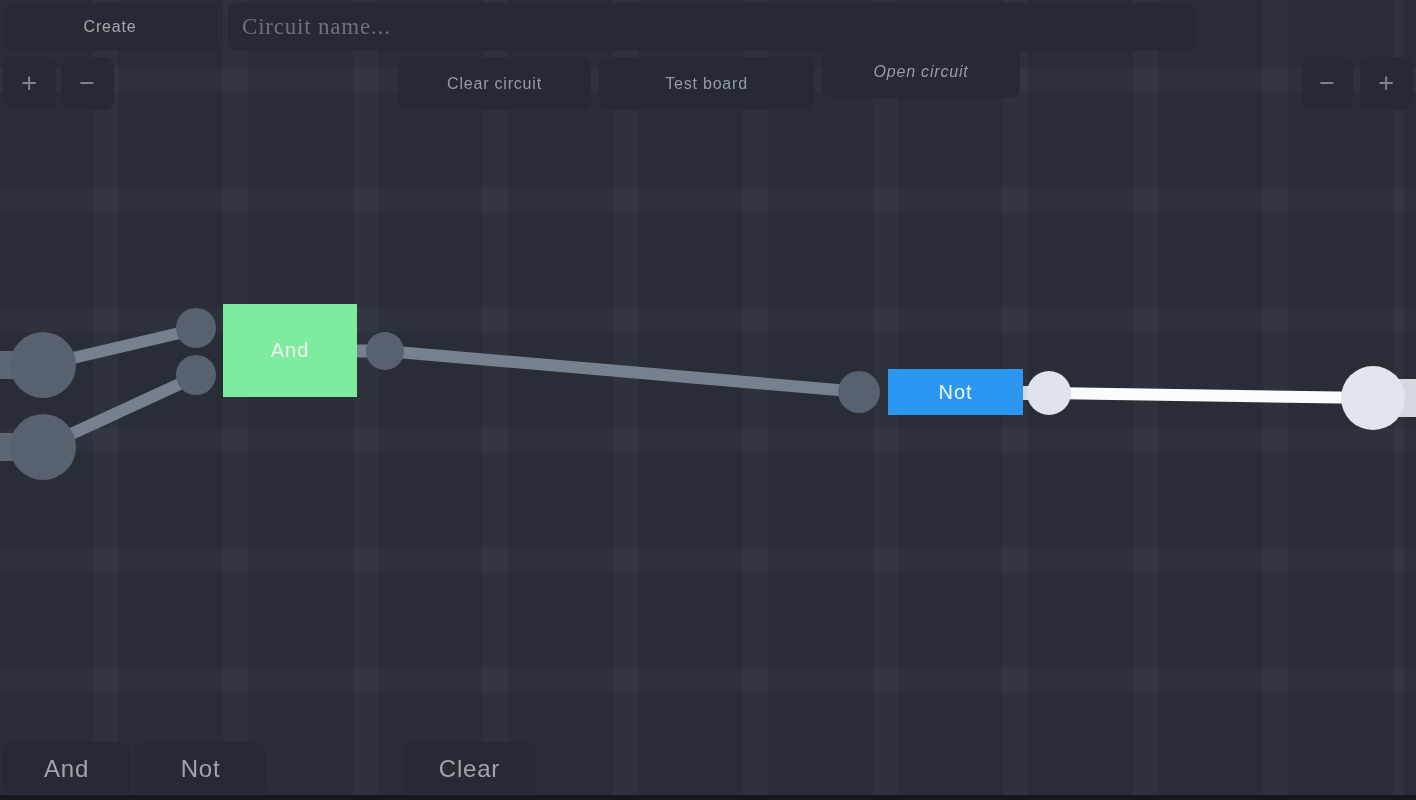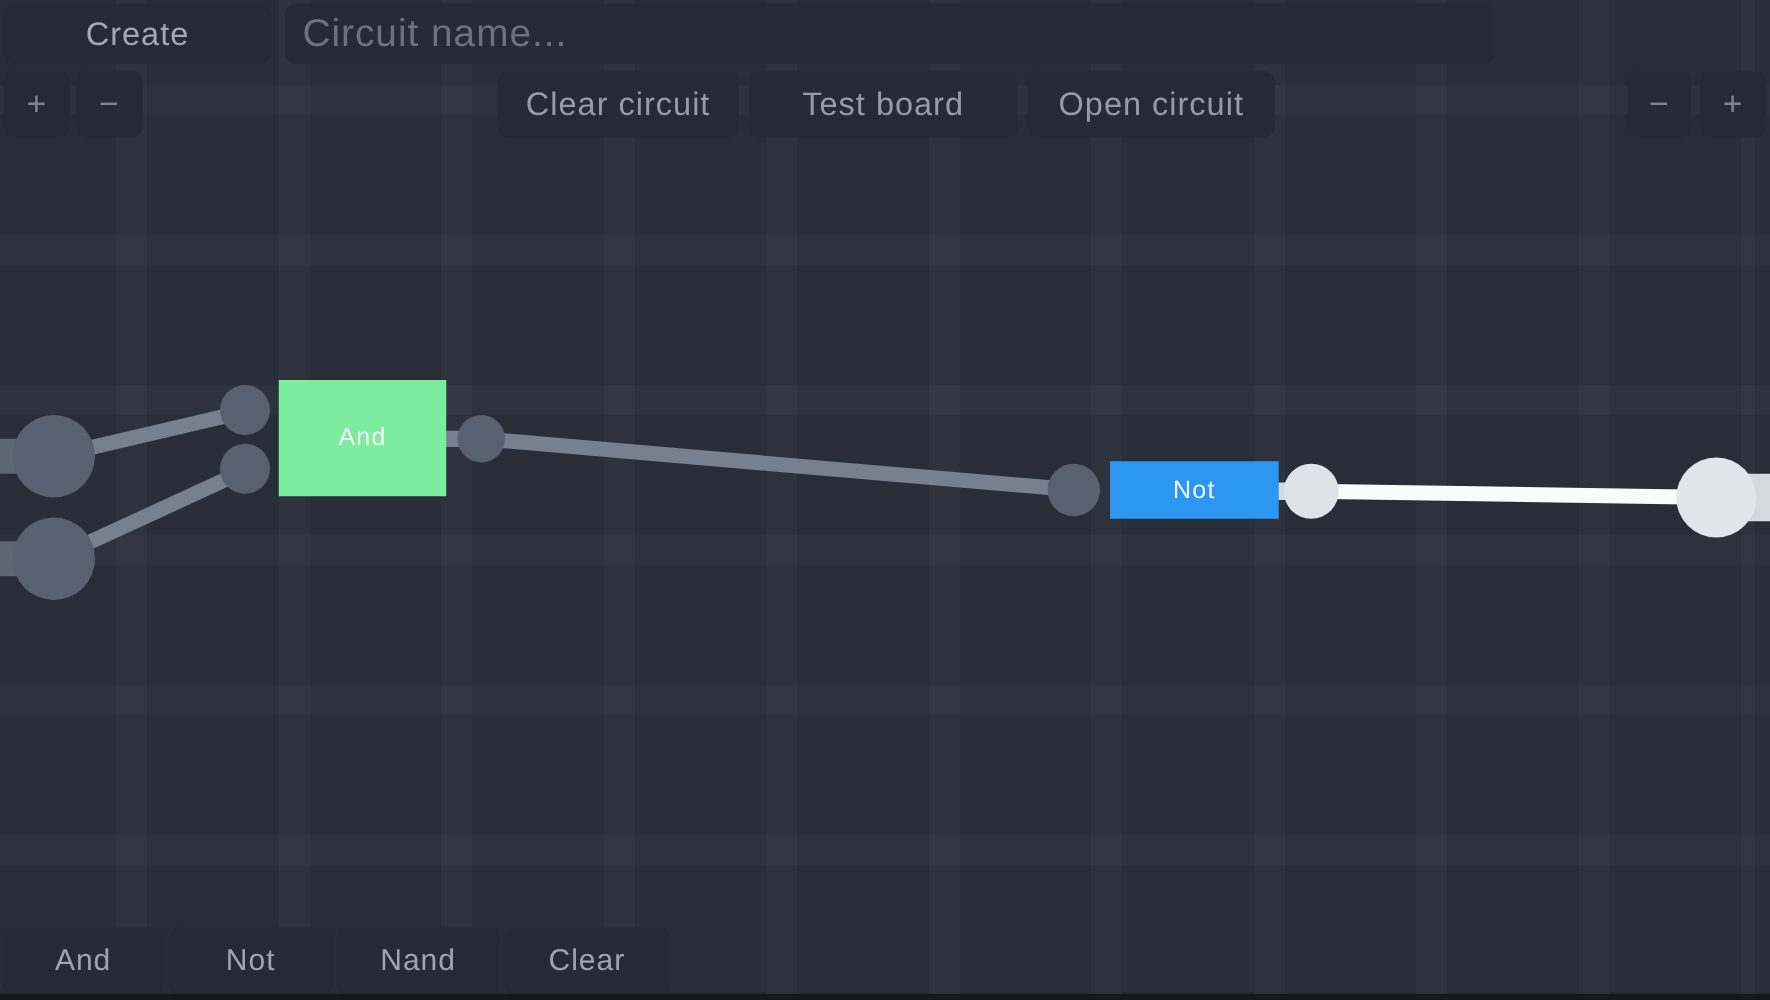--- a/index.html
+++ b/index.html
@@ -9,31 +9,31 @@
     background-image:
       repeating-linear-gradient(90deg, transparent 0 105px, rgba(255,255,255,0.022) 105px 130px),
       repeating-linear-gradient(0deg, transparent 0 96px, rgba(255,255,255,0.022) 96px 120px);
     background-position:-12px -12px;
     font-family:"Liberation Sans", sans-serif;
     font-weight:300;
   }
   .btn {
     position:absolute; background:#252a34; border-radius:9px;
     display:flex; align-items:center; justify-content:center;
-    color:#959ca6; font-size:26px; letter-spacing:0.8px;
+    color:#959ca6; font-size:16px; letter-spacing:0.8px;
     cursor:pointer; user-select:none; box-sizing:border-box;
   }
   .btn.small { font-size:27px; color:#7e8591; font-weight:300; }
   .btn.top { color:#a3a9b2; }
   .btn.palette { color:#9fa5ae; font-size:24px; }
   .name-input {
     position:absolute; left:228px; top:3px; width:968px; height:48px;
     background:#252a34; border:none; outline:none; border-radius:9px;
-    color:#d946ef; font-size:31px; letter-spacing:0.8px; padding:0 14px;
-    box-sizing:border-box; font-family:Liberation Sans, sans-serif; font-weight:300;
+    color:#d946ef; font-size:23px; letter-spacing:0.8px; padding:0 14px;
+    box-sizing:border-box; font-family:Liberation Serif, serif; font-weight:300;
   }
   .name-input::placeholder { color:#6b727e; opacity:1; }
   .canvas-svg { position:absolute; left:0; top:0; }
   .gate {
     position:absolute; display:flex; align-items:center; justify-content:center;
     color:#f2f8f4; font-size:20px; letter-spacing:1px; cursor:pointer; user-select:none;
   }
   .bottom-strip { position:absolute; left:0; top:795px; width:1416px; height:5px; background:#15181d; }
 </style>
 </head>
@@ -72,23 +72,22 @@
     <span>Not</span>
   </div>
 
   <div class="btn top" style="left:3px; top:3px; width:214px; height:48px;">Create</div>
   <input class="name-input" type="text" value="" placeholder="Circuit name..." style="">
 
   <div class="btn small" style="left:3px; top:57px; width:53px; height:53px;">+</div>
   <div class="btn small" style="left:61px; top:57px; width:53px; height:53px;">−</div>
   <div class="btn" style="left:398px; top:57px; width:193px; height:53px;">Clear circuit</div>
   <div class="btn" style="left:599px; top:57px; width:215px; height:53px;">Test board</div>
-  <div class="btn" style="left:822px; top:57px; width:198px; height:53px;">Open circuit</div>
+  <div class="btn" style="left:822px; top:45px; width:198px; height:53px;font-style:italic;">Open circuit</div>
   <div class="btn small" style="left:1302px; top:57px; width:51px; height:53px;">−</div>
   <div class="btn small" style="left:1360px; top:57px; width:53px; height:53px;">+</div>
 
   <div class="btn palette" style="left:2px; top:742px; width:129px; height:54px;">And</div>
   <div class="btn palette" style="left:135px; top:742px; width:131px; height:54px;">Not</div>
-  <div class="btn palette" style="left:269px; top:742px; width:131px; height:54px;">Nand</div>
   <div class="btn palette" style="left:403px; top:742px; width:133px; height:54px;">Clear</div>
 
   <div class="bottom-strip"></div>
 </div>
 
 </body></html>

